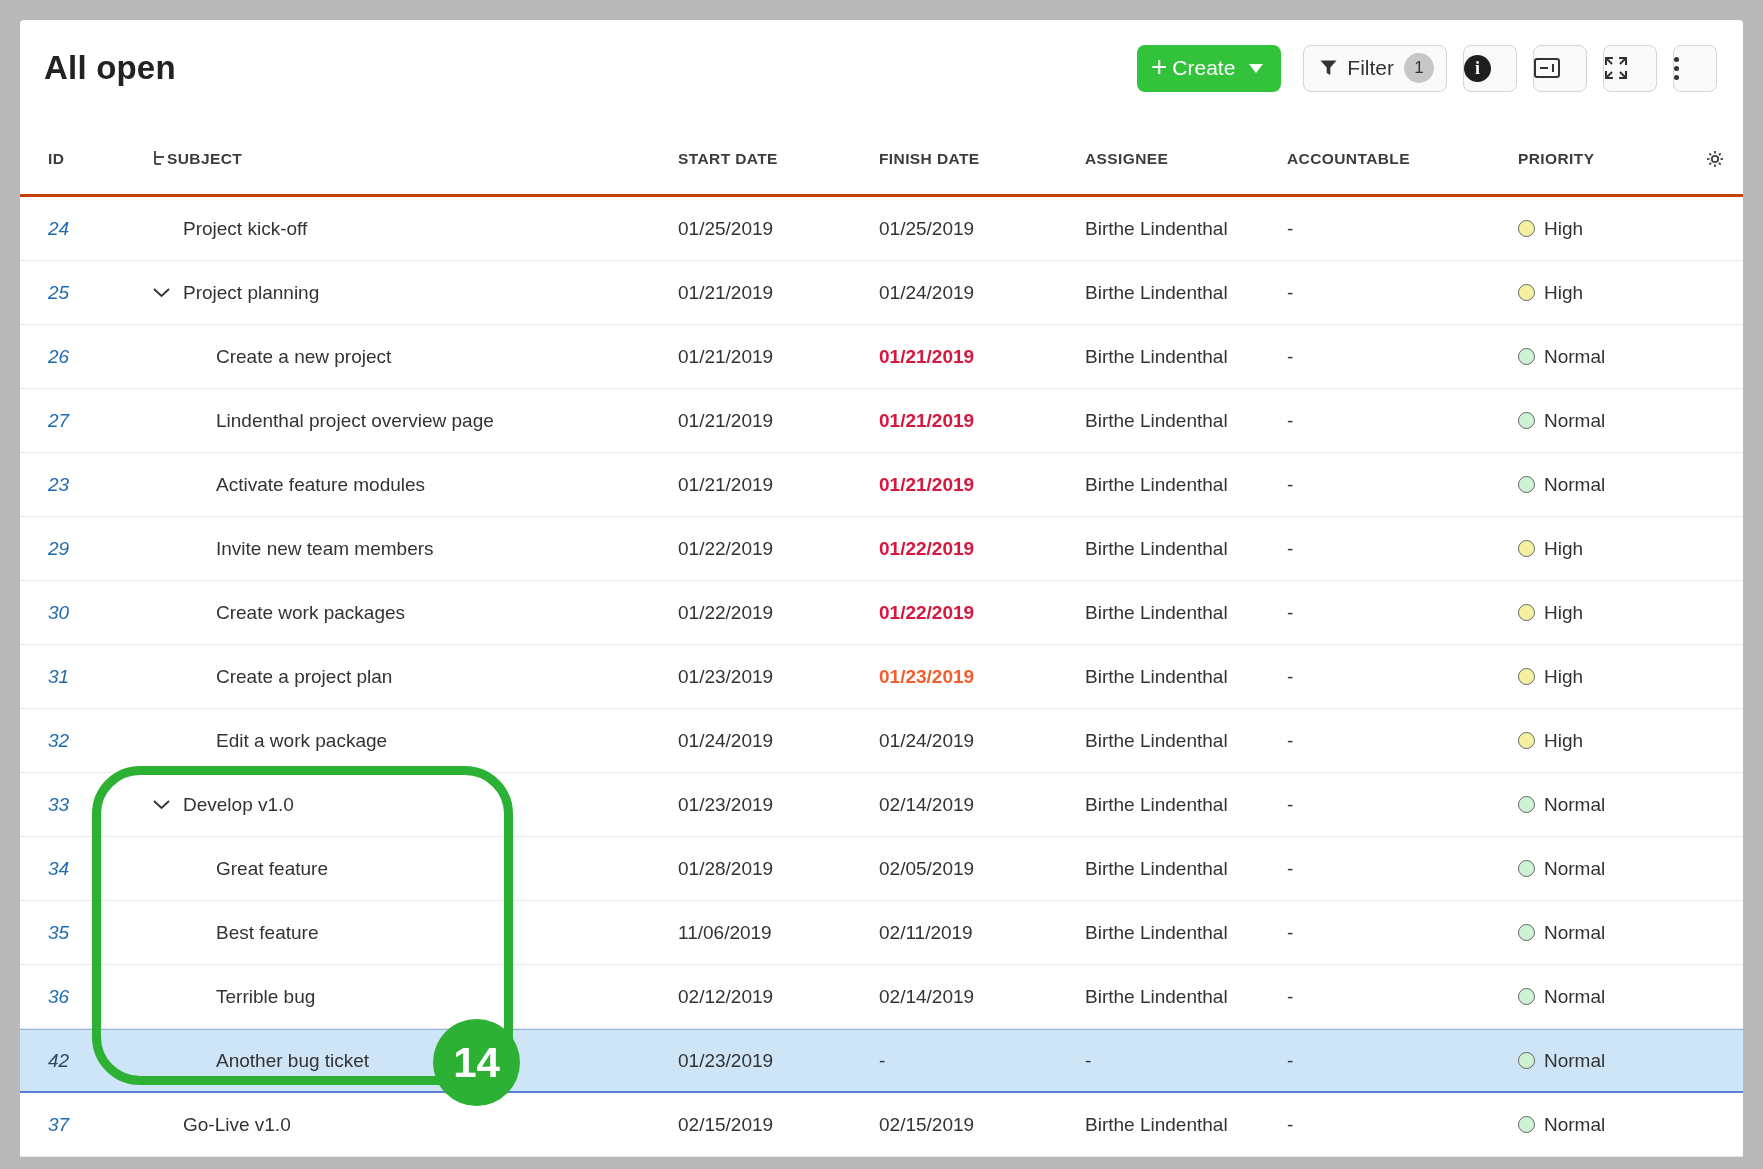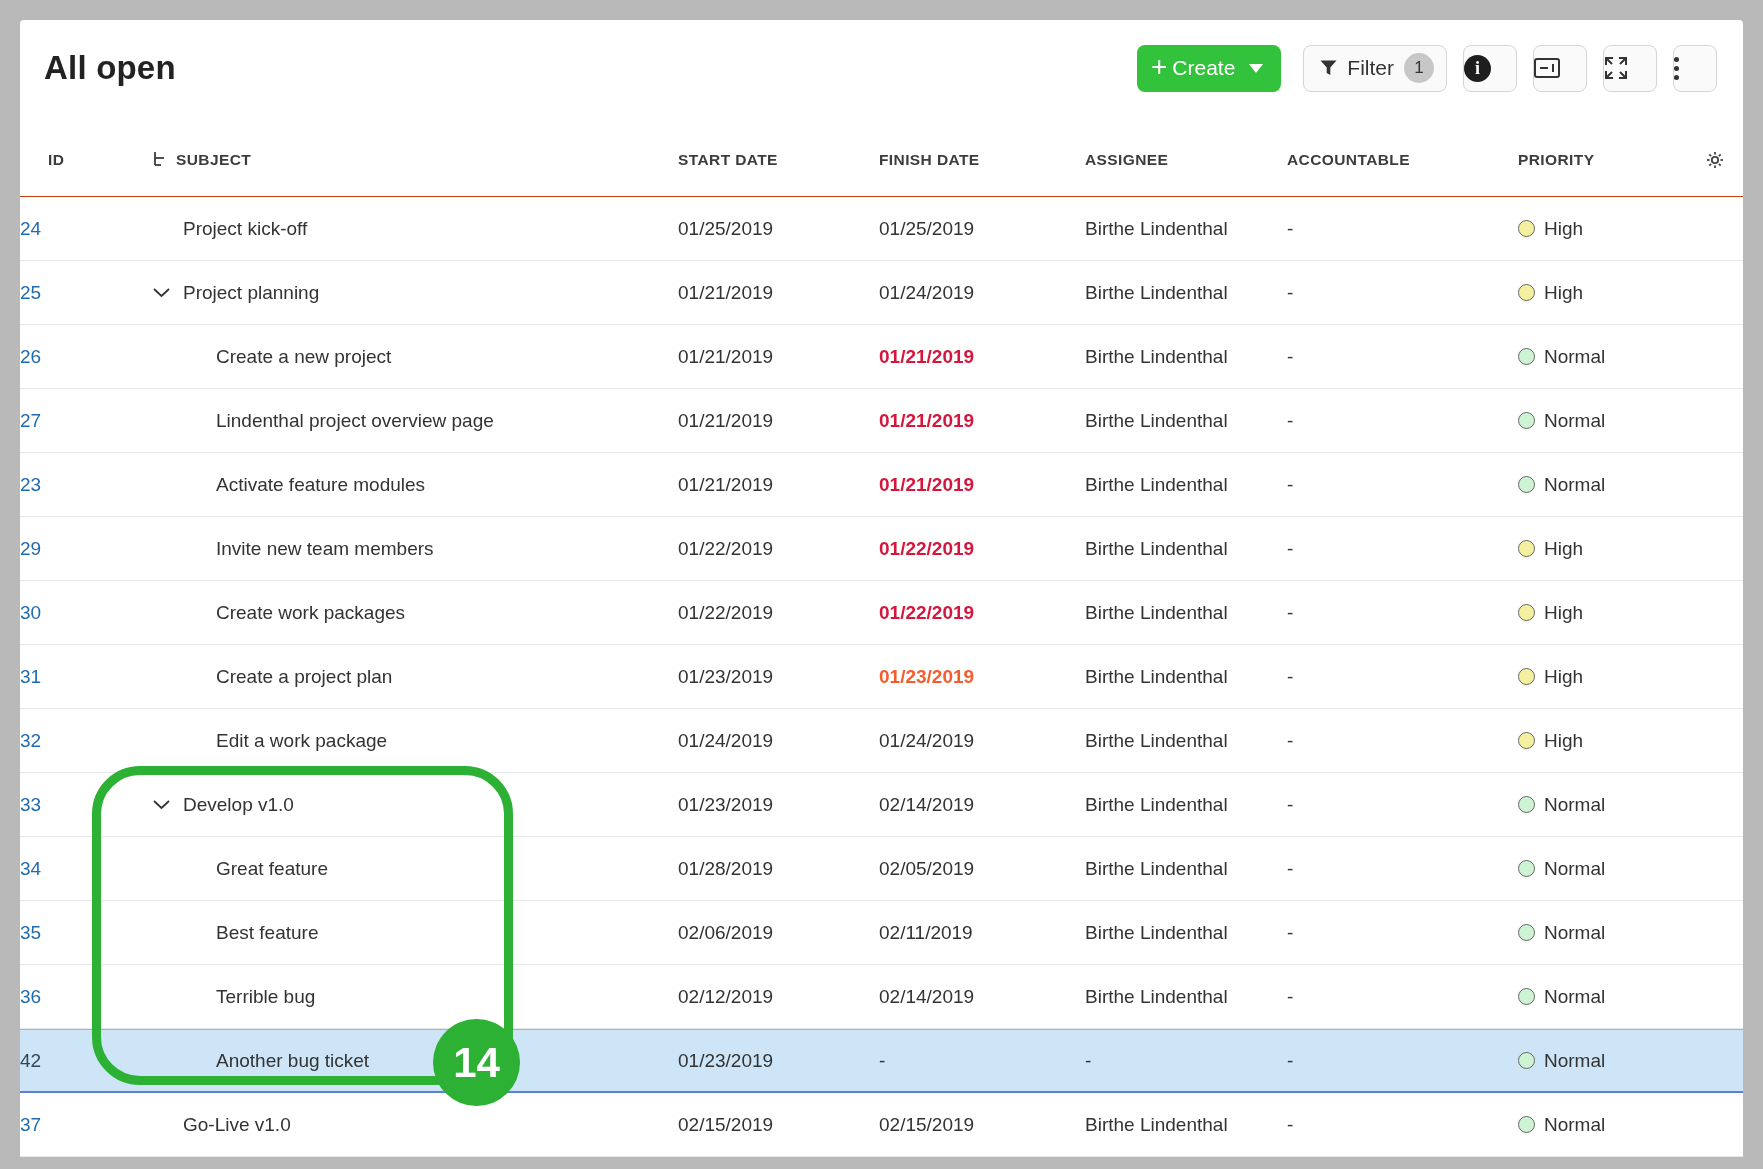--- a/index.html
+++ b/index.html
@@ -59,35 +59,35 @@
     display:flex;align-items:center;justify-content:center;line-height:1;
   }
   .kebab{display:flex;flex-direction:column;gap:4px;}
   .kebab i{width:5px;height:5px;border-radius:50%;background:#333;display:block;}
   
   .grid{
     display:grid;
     grid-template-columns:130px 528px 201px 206px 202px 231px 168px 57px;
     align-items:center;
   }
-  .thead{height:81px;border-bottom:1px solid #c2410c;padding-top:8px;}
+  .thead{height:81px;border-bottom:3px solid #c2410c;padding-top:8px;}
   .th{
     font-size:15.5px;font-weight:700;color:#3c3c3c;letter-spacing:.4px;
     text-transform:uppercase;white-space:nowrap;
   }
   .th-id{padding-left:28px;}
-  .th-subject{display:flex;gap:9px;padding-left:2px;}
+  .th-subject{display:flex;padding-left:2px;}
   .tr{height:64px;border-bottom:1px solid #e8e8e8;background:#fff;}
   .tr.selected{
     background:var(--selected-bg);
     border-top:1px solid var(--selected-border-top);
     border-bottom:2px solid var(--selected-border-bottom);
   }
   .td{font-size:19px;color:#333;white-space:nowrap;}
-  .td-id{}
+  .td-id{padding-left:28px;font-style:italic;}
   .td-id a{color:var(--id-blue);text-decoration:none;}
   .tr.selected .td-id a{color:#31485c;}
   .td-subject{display:flex;align-items:center;}
   .td-subject.lvl0{padding-left:33px;}
   .td-subject.lvl0.has-chevron{padding-left:2px;}
   .td-subject.lvl1{padding-left:66px;}
   .chevron-btn{display:flex;align-items:center;justify-content:center;width:18px;margin-right:13px;}
   .date.overdue{color:var(--overdue-red);font-weight:700;}
   .date.due-soon{color:var(--duesoon-orange);font-weight:700;}
   .prio{display:flex;align-items:center;gap:9px;}
@@ -372,21 +372,21 @@
           <span class="prio-dot normal"></span>
           <span>Normal</span>
         </div>
         <div class="td"></div>
       </div>
       <div class="grid tr">
         <div class="td td-id"><a href="#">35</a></div>
         <div class="td td-subject lvl1">
           <span>Best feature</span>
         </div>
-        <div class="td date">02/06/2019</div>
+        <div class="td date">11/06/2019</div>
         <div class="td date">02/11/2019</div>
         <div class="td">Birthe Lindenthal</div>
         <div class="td">-</div>
         <div class="td prio">
           <span class="prio-dot normal"></span>
           <span>Normal</span>
         </div>
         <div class="td"></div>
       </div>
       <div class="grid tr">

